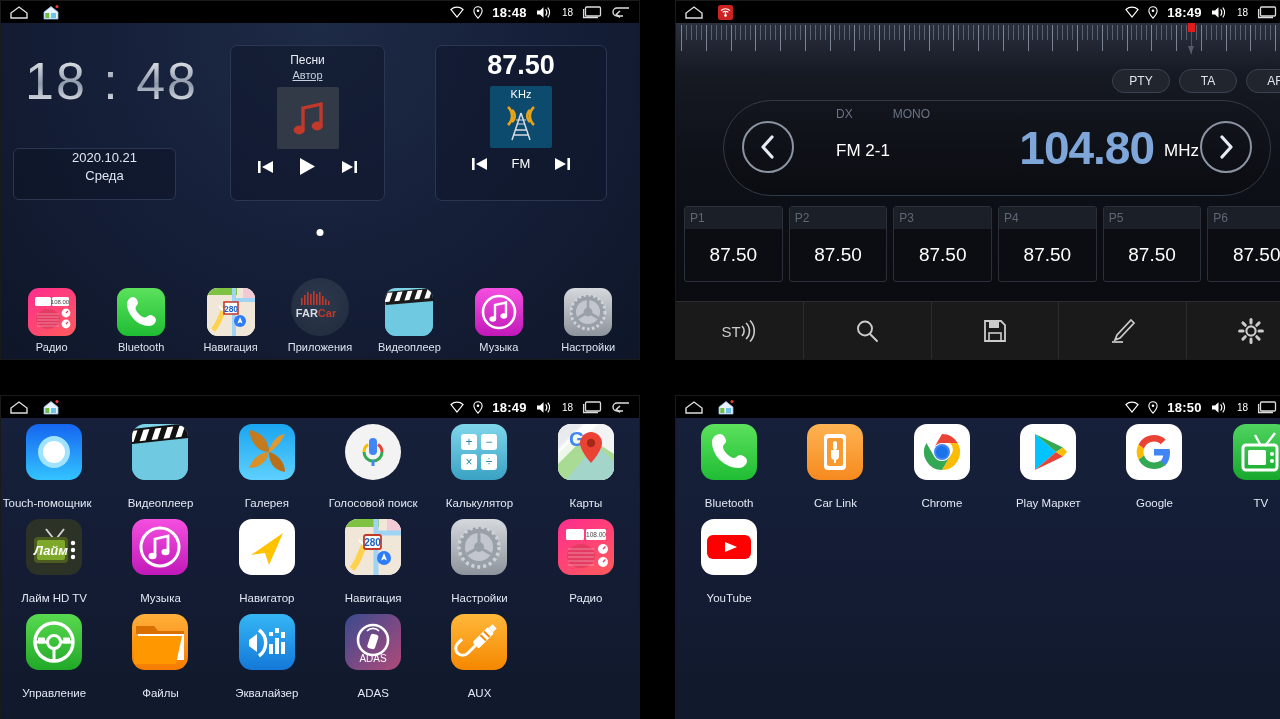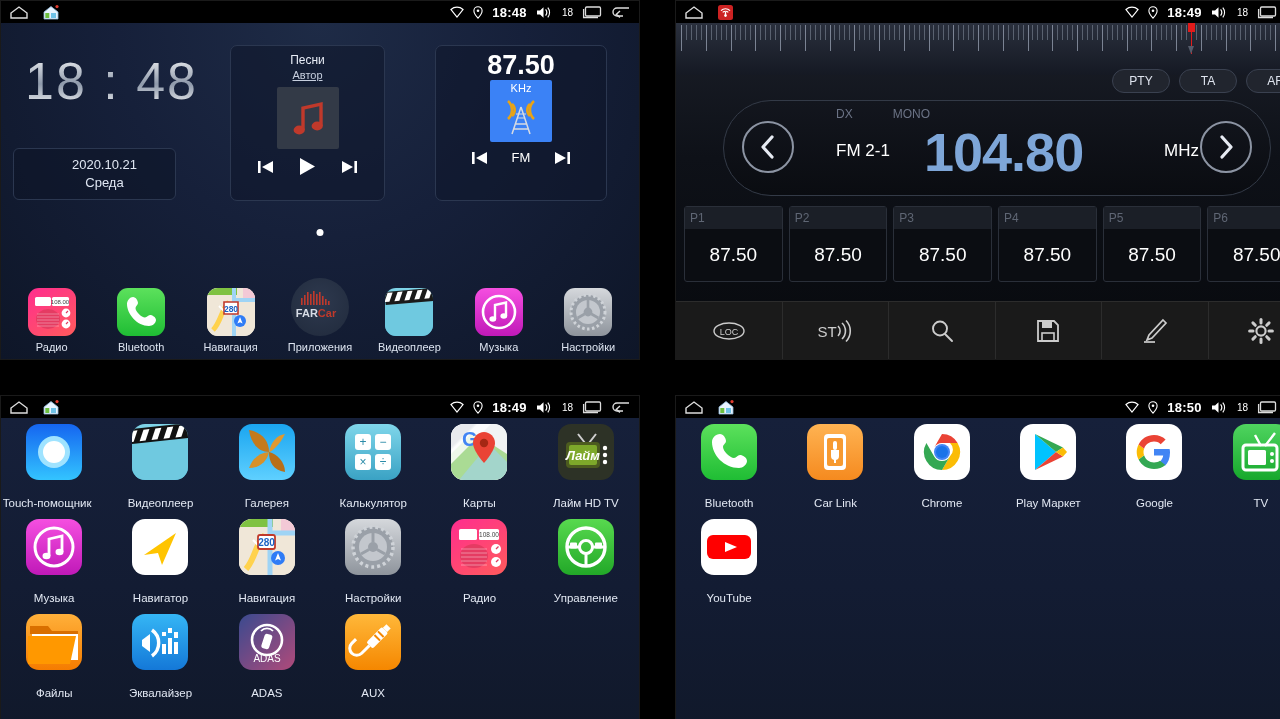--- a/index.html
+++ b/index.html
@@ -20,34 +20,34 @@
 
   
   .home-bg { position:absolute; inset:22px 0 0 0;
              background:radial-gradient(ellipse at 50% 0%, #1e2b46 0%, #16203a 45%, #0e1628 100%); }
   .clock { position:absolute; left:24px; top:50px; font-size:52px; letter-spacing:2px;
            background:linear-gradient(#ffffff, #8e99aa 55%, #ffffff);
            -webkit-background-clip:text; background-clip:text; color:transparent;
            font-weight:400; }
   .datebox { position:absolute; left:12px; top:147px; width:163px; height:52px;
              border:1px solid #2b3750; border-radius:6px; background:rgba(12,20,38,.55);
-             display:flex; flex-direction:column; align-items:center; justify-content:center;
+             display:flex; flex-direction:column; align-items:center; 
              color:#dfe6f2; font-size:13px; line-height:18px;padding-left:20px; }
   .widget { position:absolute; top:44px; border:1px solid #2b3750; border-radius:7px;
             background:rgba(14,22,42,.55); display:flex; flex-direction:column;
             align-items:center; padding-top:7px; }
   .w-music { left:229px; width:155px; height:156px; }
   .w-radio { left:434px; width:172px; height:156px; }
   .w-title { color:#e8edf7; font-size:12px; line-height:15px; }
   .w-sub { color:#c6cede; font-size:11px; line-height:14px;text-decoration:underline; }
   .w-freq { color:#fff; font-size:27px; font-weight:bold; line-height:29px; margin-top:-2px;}
   .art { width:62px; height:62px; background:#333a47; border-radius:2px;
          display:flex; align-items:center; justify-content:center; margin-top:5px; }
-  .art-r { width:62px; height:62px; background:#3b82f6; border-radius:2px;
-         display:flex; flex-direction:column; align-items:center; justify-content:flex-start; margin-top:0;}
+  .art-r { width:62px; height:62px; background:#0c4a6e; border-radius:2px;
+         display:flex; flex-direction:column; align-items:center; justify-content:flex-start; margin-top:6px;}
   .art-r .khz { color:#fff; font-size:11px; margin-top:2px; }
   .ctrls { display:flex; align-items:center; gap:24px; margin-top:8px; color:#fff; }
   .ctrls .lbl { font-size:13px; }
   .pagedot-home { position:absolute; left:50%; transform:translateX(-50%); top:228px;
                   width:7px; height:7px; border-radius:50%; background:#fff; }
   .dock { position:absolute; left:0; right:0; bottom:6px; display:flex;
           justify-content:space-around; align-items:flex-end; padding:0 6px; }
   .dock-item { width:78px; display:flex; flex-direction:column; align-items:center; }
   .dock-label { color:#dde4f0; font-size:11px; margin-top:5px; white-space:nowrap; }
   .icon48 { width:48px; height:48px; border-radius:11px; position:relative; overflow:hidden; }
@@ -68,22 +68,22 @@
   .rds-btn { width:58px; height:24px; border-radius:12px; background:#21252e;
              border:1px solid #3a4150; color:#dfe4ee; font-size:12px;
              display:flex; align-items:center; justify-content:center; }
   .tuner { position:absolute; left:47px; top:99px; width:548px; height:96px;
            border:1px solid #333a47; border-radius:48px;
            background:linear-gradient(#13161e,#0a0c11); }
   .arrowbtn { position:absolute; top:20px; width:52px; height:52px; border-radius:50%;
               border:2px solid #8c94a3; display:flex; align-items:center; justify-content:center;
               color:#dfe4ee; font-size:26px; }
   .band-lbl { position:absolute; left:112px; top:40px; color:#fff; font-size:17px; }
-  .freq-big { position:absolute; left:200px; top:20px; width:230px; text-align:left;
-              color:#7ea6d8; font-size:54px; font-weight:bold; letter-spacing:-1px; }
+  .freq-big { position:absolute; left:200px; top:20px; width:230px; text-align:right;
+              color:#7ea6d8; font-size:46px; font-weight:bold; letter-spacing:-1px; }
   .mhz { position:absolute; left:440px; top:40px; color:#fff; font-size:17px; }
   .presets { position:absolute; left:8px; right:8px; top:205px; display:flex; gap:6px; }
   .preset { flex:1; height:76px; border:1px solid #2a2f39; border-radius:3px;
             background:#0b0d12; display:flex; flex-direction:column; }
   .preset .p-h { height:22px; background:#1b1f27; color:#5f6674; font-size:12px;
                  padding-left:5px; line-height:22px; }
   .preset .p-v { flex:1; display:flex; align-items:center; justify-content:center;
                  color:#fff; font-size:19px; }
   .rtool { position:absolute; left:0; right:0; bottom:0; height:58px; background:#1a1a1a;
            display:flex; border-top:1px solid #2c2c2c; }
@@ -592,26 +592,20 @@
         <div class="p-v">87.50</div>
       </div>
       <div class="preset">
         <div class="p-h">P6</div>
         <div class="p-v">87.50</div>
       </div>
     </div>
 
     <div class="rtool">
       <div class="rtool-btn">
-        <svg width="40" height="24" viewBox="0 0 40 24">
-          <ellipse cx="20" cy="12" rx="15" ry="8" fill="none" stroke="#ccc" stroke-width="1.4"></ellipse>
-          <text x="20" y="15.5" font-size="9" fill="#ccc" text-anchor="middle" font-family="Liberation Sans, sans-serif">LOC</text>
-        </svg>
-      </div>
-      <div class="rtool-btn">
         <svg width="44" height="24" viewBox="0 0 44 24">
           <text x="14" y="18" font-size="15" fill="#ccc" text-anchor="middle" font-family="Liberation Sans, sans-serif">ST</text>
           <path d="M25 7 A7 7 0 0 1 25 17" fill="none" stroke="#ccc" stroke-width="1.6"></path>
           <path d="M29 4 A11 11 0 0 1 29 20" fill="none" stroke="#ccc" stroke-width="1.6"></path>
           <path d="M33 1.5 A15 15 0 0 1 33 22.5" fill="none" stroke="#ccc" stroke-width="1.6"></path>
         </svg>
       </div>
       <div class="rtool-btn">
         <svg width="24" height="24" viewBox="0 0 24 24">
             <circle cx="10" cy="9.5" r="7" fill="none" stroke="#ccc" stroke-width="1.9"></circle>
@@ -738,20 +732,32 @@
           <svg width="56" height="56" viewBox="0 0 56 56">
             <path d="M10 6 C22 8 30 16 30 28 C20 28 12 20 10 6 Z" fill="#c47a1e"></path>
             <path d="M46 10 C40 22 32 28 30 28 C32 18 38 11 46 10 Z" fill="#e0992f"></path>
             <path d="M30 28 C38 30 46 38 46 48 C34 46 30 38 30 28 Z" fill="#b86f18"></path>
             <path d="M30 28 C28 38 20 44 10 44 C14 34 20 29 30 28 Z" fill="#d8912a"></path>
           </svg>
         </div>
         <div class="app-label">Галерея</div>
       </div>
       <div class="app-item">
+        <div class="icon56" style="background:#f3f3f3;border-radius:50%;">
+          <svg width="56" height="56" viewBox="0 0 56 56">
+            <rect x="24" y="14" width="8" height="17" rx="4" fill="#4285f4"></rect>
+            <path d="M19 28 a9 9 0 0 0 18 0" fill="none" stroke="#34a853" stroke-width="3"></path>
+            <path d="M19 28 a9 9 0 0 1 4 -7.5" fill="none" stroke="#fbbc05" stroke-width="3"></path>
+            <path d="M33 20.5 a9 9 0 0 1 4 7.5" fill="none" stroke="#ea4335" stroke-width="3"></path>
+            <rect x="26.5" y="36" width="3" height="6" fill="#4285f4"></rect>
+          </svg>
+        </div>
+        <div class="app-label">Голосовой поиск</div>
+      </div>
+      <div class="app-item">
         <div class="icon56" style="background:linear-gradient(#7fd6ea,#3aa2c4);">
           <svg width="56" height="56" viewBox="0 0 56 56">
             <rect x="10" y="10" width="16" height="16" rx="3" fill="#fff"></rect>
             <rect x="30" y="10" width="16" height="16" rx="3" fill="#fff"></rect>
             <rect x="10" y="30" width="16" height="16" rx="3" fill="#fff"></rect>
             <rect x="30" y="30" width="16" height="16" rx="3" fill="#fff"></rect>
             <g fill="#2a8ba8" font-family="Liberation Sans, sans-serif" font-size="12" text-anchor="middle">
               <text x="18" y="22">+</text>
                 <text x="38" y="22">−</text>
               <text x="18" y="42">×</text>

